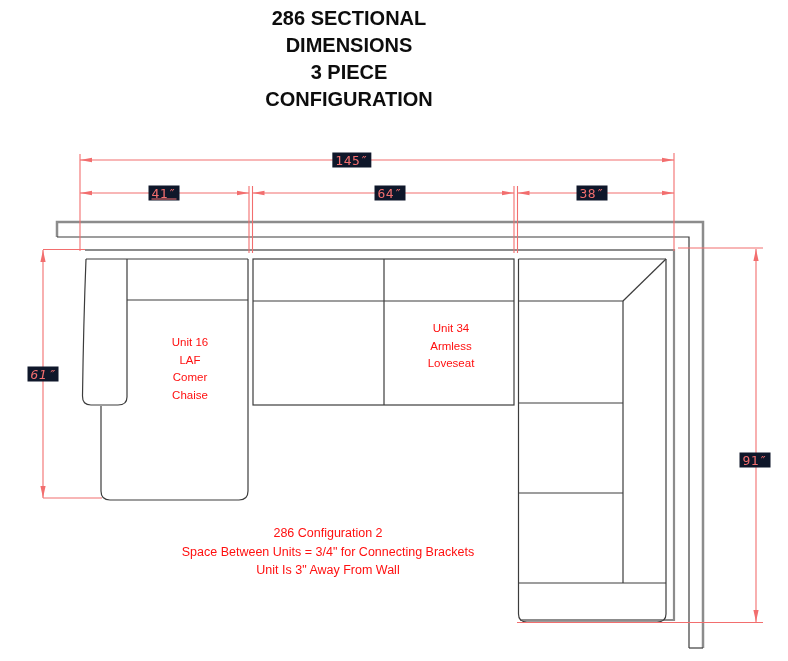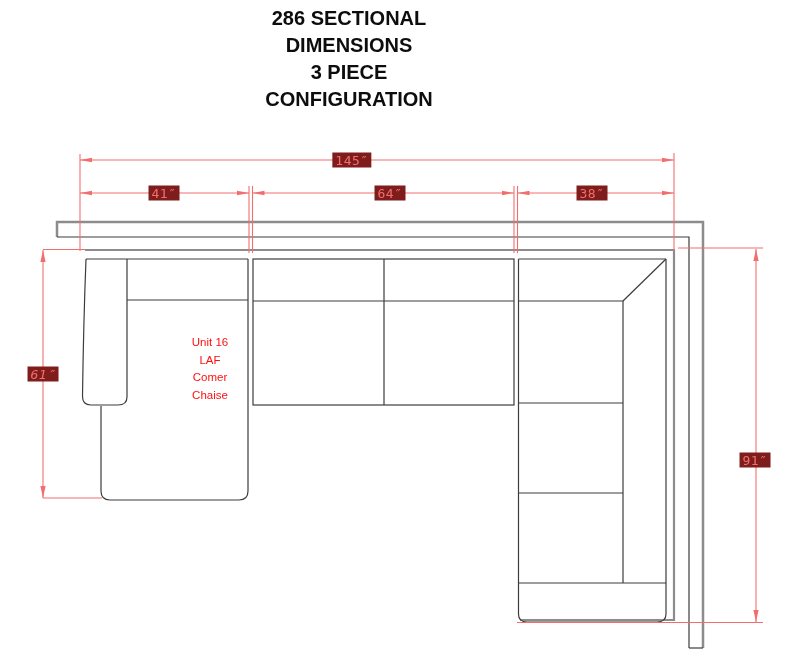--- a/index.html
+++ b/index.html
@@ -15,21 +15,21 @@
     position:absolute;
     left:149px;top:5px;width:400px;
     text-align:center;
     color:var(--title,#0d0d0d);
     font:bold 20px/27px "Liberation Sans", sans-serif;
     white-space:pre-line;
   }
   .dim-label{
     position:absolute;
     transform:translate(-50%,-50%);
-    background:#7f1d1d;
+    background:#0f172a;
     padding:0 3px;
     color:var(--dim,#f26e6e);
     font:13px "DejaVu Sans Mono", monospace;
     letter-spacing:.5px;
     white-space:nowrap;
   }
   .unit-label{
     position:absolute;
     transform:translate(-50%,-50%);
     color:var(--label,#ff1010);
@@ -129,24 +129,30 @@
       <polygon points="756,622 753.4,610 758.6,610"></polygon>
     </g>
   </svg>
 
   <div class="title">286 SECTIONAL
 DIMENSIONS
 3 PIECE
 CONFIGURATION</div>
 
   <span class="dim-label" style="left:352px;top:160px;">145″</span>
-  <span class="dim-label" style="left:164px;top:193px;">41″</span>
+  <span class="dim-label" style="left:164px;top:193px;text-decoration:underline;">41″</span>
   <span class="dim-label" style="left:390px;top:193px;">64″</span>
   <span class="dim-label" style="left:592px;top:193px;">38″</span>
   <span class="dim-label" style="left:43px;top:374px;font-style:italic;">61″</span>
   <span class="dim-label" style="left:755px;top:437px;margin-top:23px;">91″</span>
 
-  <div class="unit-label" style="left:190px;top:369px;margin-left:20px;">Unit 16
+  <div class="unit-label" style="left:190px;top:369px;">Unit 16
 LAF
 Comer
 Chaise</div>
+  <div class="unit-label" style="left:451px;top:346px;">Unit 34
+Armless
+Loveseat</div>
 
+  <div class="notes">286 Configuration 2
+Space Between Units = 3/4" for Connecting Brackets
+Unit Is 3" Away From Wall</div>
 </div>
 
 </body></html>

